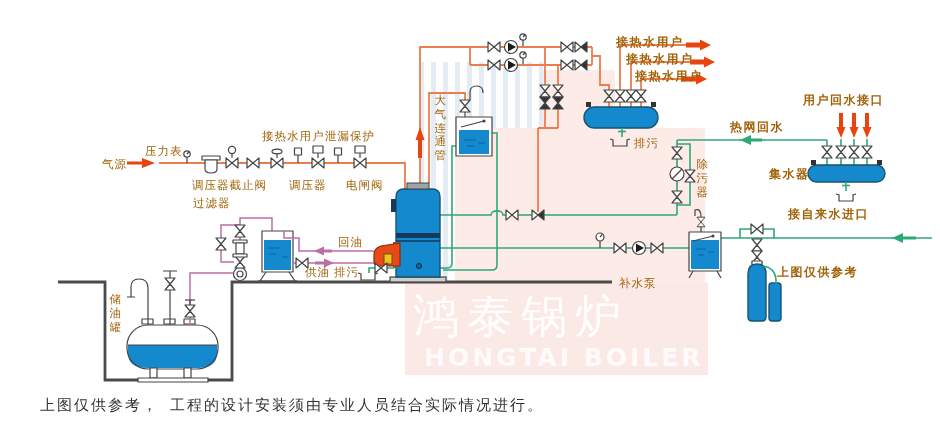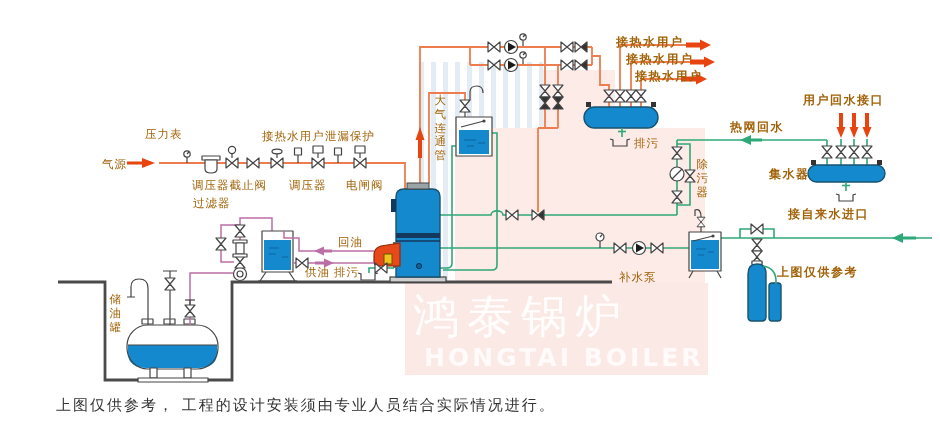--- a/index.html
+++ b/index.html
@@ -8,21 +8,21 @@
   .bg{position:absolute;}
   .stripes{left:412px;top:62px;width:131px;height:236px;
      background:repeating-linear-gradient(90deg,#ffffff 0 7px,#e1eaf2 7px 12px);opacity:.9;}
   .pink1{left:455px;top:128px;width:250px;height:170px;background:#fcebe7;}
   .pink2{left:543px;top:70px;width:72px;height:62px;background:#fcebe7;}
   .pinkw{left:405px;top:283px;width:303px;height:92px;background:#fbe9e6;}
   svg{position:absolute;left:0;top:0;}
   .lbl{position:absolute;font-size:11.5px;letter-spacing:1px;color:#a16207;white-space:nowrap;z-index:3;}
   .lbl-b{font-size:12px;font-weight:bold;letter-spacing:1.5px;}
   .lbl-v{width:13px;white-space:normal;word-break:break-all;line-height:1.2;text-align:right;letter-spacing:0;}
-  .caption{position:absolute;left:56px;top:396px;font-size:15px;letter-spacing:2px;color:#333;z-index:3;}
+  .caption{position:absolute;left:40px;top:396px;font-size:15px;letter-spacing:2px;color:#333;z-index:3;font-family:Liberation Mono, monospace;}
   .wm-cn{position:absolute;left:413px;top:286px;font-size:46px;letter-spacing:8px;
          color:rgba(255,255,255,0.92);z-index:1;}
   .wm-en{position:absolute;left:424px;top:343px;font-size:25px;font-weight:bold;letter-spacing:3px;
          color:rgba(255,255,255,0.8);z-index:1;}
   .pipe-o{stroke:#ED7D4E;stroke-width:1.8;fill:none;}
   .pipe-g{stroke:#2FA878;stroke-width:1.6;fill:none;}
   .pipe-m{stroke:#BC6FA5;stroke-width:1.5;fill:none;}
   .sym{stroke:#444;stroke-width:1.2;fill:#fff;stroke-linejoin:round;}
   .symd{stroke:#444;stroke-width:1.2;fill:#333;stroke-linejoin:round;}
   .thin{stroke:#444;stroke-width:1.2;fill:none;}
@@ -297,37 +297,37 @@
     <g>
       <rect class="sym" x="752" y="261" width="10" height="4"></rect>
       <path class="blue" d="M748,274 Q748,264 757,264 Q766,264 766,274 V317 Q766,321 762,321 H752 Q748,321 748,317 Z"></path>
       <rect class="blue" x="769" y="283" width="12" height="38" rx="3"></rect>
       <path class="pipe-g" d="M763,266 Q777,268 776,284"></path>
     </g>
 
   </svg>
 
   <div class="lbl" style="left:102px;top:157px">气源</div>
-  <div class="lbl" style="left:145px;top:127px">压力表</div>
+  <div class="lbl" style="left:145px;top:144px">压力表</div>
   <div class="lbl" style="left:192px;top:178px">调压器截止阀</div>
   <div class="lbl" style="left:193px;top:196px">过滤器</div>
   <div class="lbl" style="left:262px;top:129px">接热水用户</div>
   <div class="lbl" style="left:289px;top:178px">调压器</div>
   <div class="lbl" style="left:346px;top:178px">电闸阀</div>
   <div class="lbl" style="left:325px;top:129px">泄漏保护</div>
   <div class="lbl lbl-v" style="left:433px;top:94px">大气连通管</div>
   <div class="lbl lbl-b" style="left:616px;top:34px">接热水用户</div>
   <div class="lbl lbl-b" style="left:626px;top:51px">接热水用户</div>
   <div class="lbl lbl-b" style="left:635px;top:68px">接热水用户</div>
   <div class="lbl" style="left:634px;top:136px">排污</div>
   <div class="lbl lbl-b" style="left:803px;top:92px">用户回水接口</div>
   <div class="lbl lbl-b" style="left:730px;top:119px">热网回水</div>
   <div class="lbl lbl-b" style="left:769px;top:166px">集水器</div>
   <div class="lbl lbl-v" style="left:695px;top:158px">除污器</div>
-  <div class="lbl" style="left:619px;top:270px">补水泵</div>
+  <div class="lbl" style="left:619px;top:276px">补水泵</div>
   <div class="lbl lbl-b" style="left:788px;top:206px">接自来水进口</div>
   <div class="lbl lbl-b" style="left:777px;top:264px">上图仅供参考</div>
   <div class="lbl" style="left:338px;top:235px">回油</div>
   <div class="lbl" style="left:305px;top:265px">供油</div>
   <div class="lbl" style="left:334px;top:265px">排污</div>
   <div class="lbl lbl-v" style="left:108px;top:293px">储油罐</div>
   <div class="caption">上图仅供参考， 工程的设计安装须由专业人员结合实际情况进行。</div>
 </div>
 
 </body></html>

